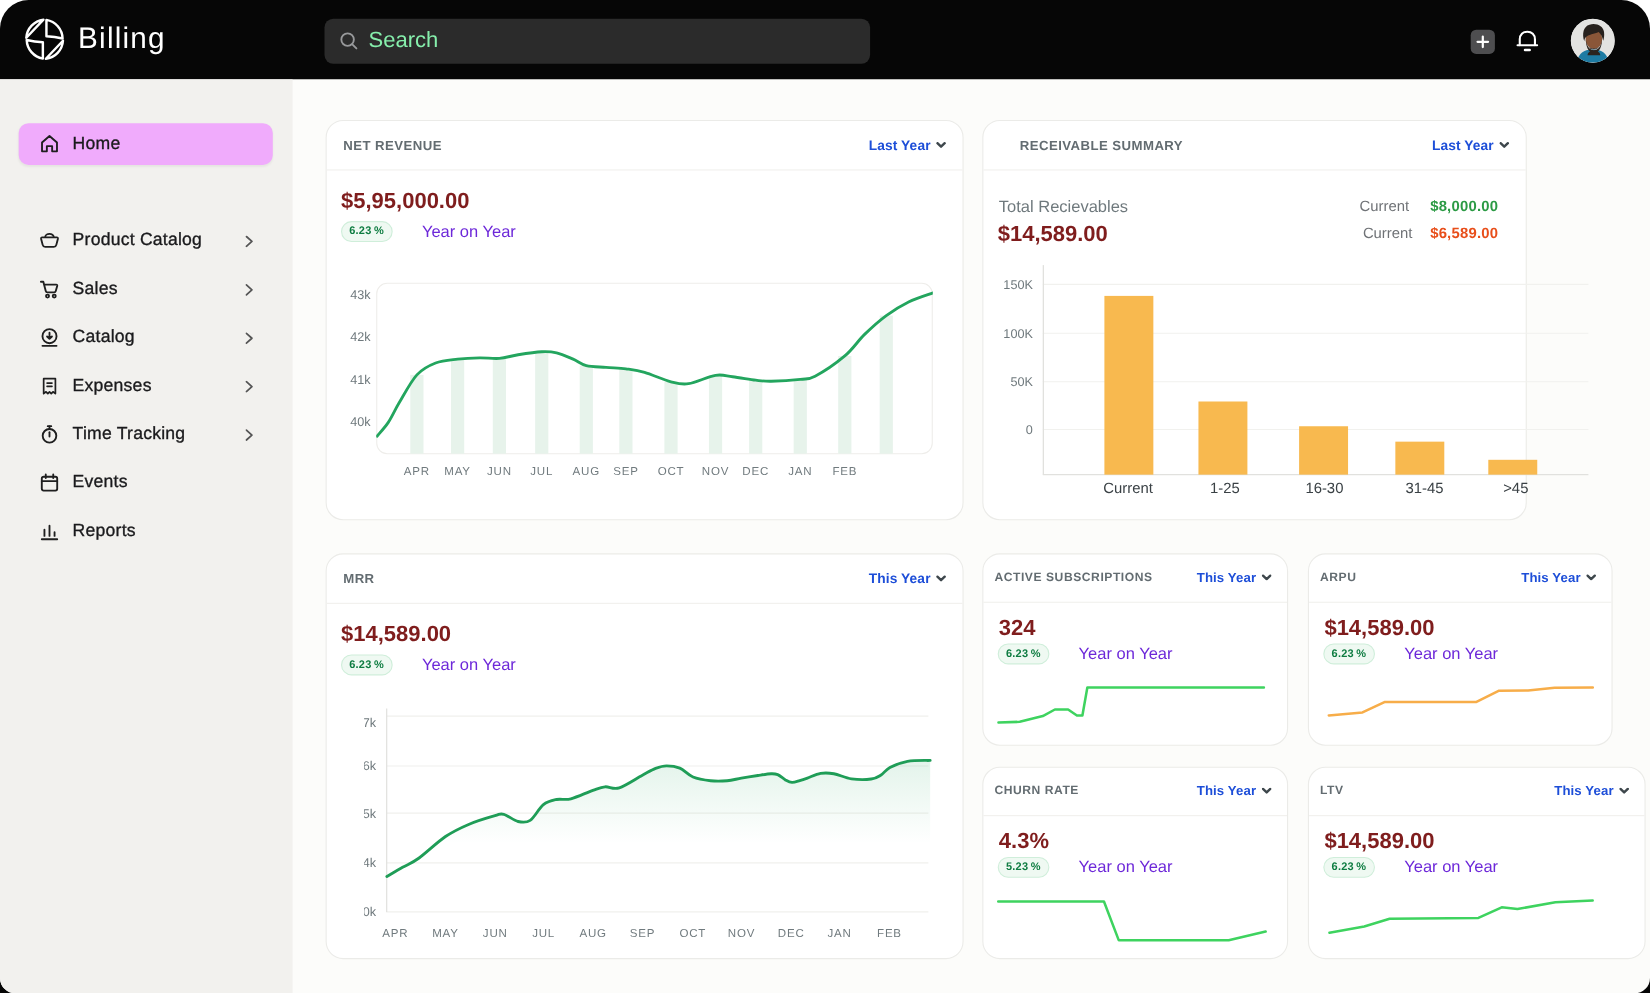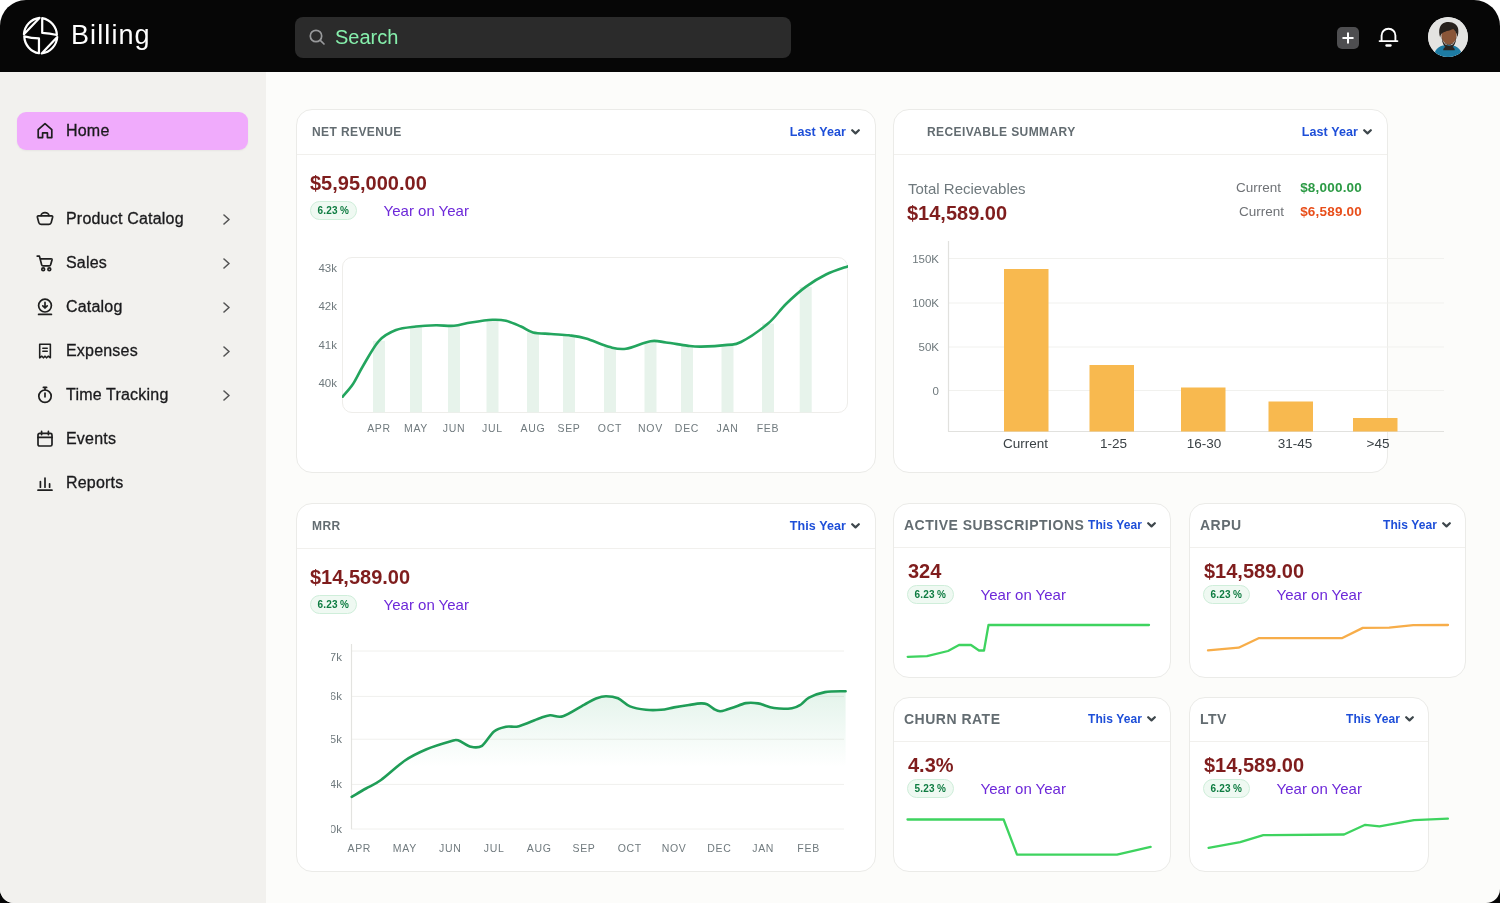--- a/index.html
+++ b/index.html
@@ -11,21 +11,21 @@
 .menu-item{position:absolute;left:17px;width:231px;height:38px;border-radius:9px;display:flex;align-items:center}
 .menu-item.active{background:#f0abfc;box-shadow:0 1px 2px rgba(0,0,0,0.05)}
 .menu-item .mi{width:20px;height:20px;margin-left:18px;flex:0 0 20px}
 .menu-item .ml{margin-left:11px;font-size:16px;color:#1a1a1c;letter-spacing:0.2px;-webkit-text-stroke:0.3px #1a1a1c}
 .menu-item .chev{position:absolute;right:18px;top:50%;margin-top:-5px}
 .card{position:absolute;background:#fff;border:1px solid #ebebe8;border-radius:16px}
 .chead{position:absolute;left:0;right:0;top:0;height:45px;border-bottom:1px solid #f1f0ed}
 .ctitle{position:absolute;top:0;line-height:44px;font-size:12px;font-weight:bold;color:#636c71;letter-spacing:0.4px}
 .csel{position:absolute;right:15px;top:0;line-height:44px;font-size:12.5px;font-weight:bold;color:#1d4ed8;letter-spacing:0.1px}
 .csel svg{display:inline-block;vertical-align:1px;margin-left:5px}
-.ctitle.sm{font-size:14px;letter-spacing:0.5px}
+.ctitle.sm{font-size:11px;letter-spacing:0.5px}
 .csel.sm{font-size:12px}
 .big{position:absolute;font-size:20px;font-weight:bold;color:#7f1d1d;letter-spacing:0px}
 .pillrow{position:absolute;display:flex;align-items:center}
 .pill{height:19px;padding:0 6.5px;border-radius:10px;background:#eff9f2;border:1px solid #cfeeda;color:#0e7c41;font-size:10px;font-weight:bold;line-height:17px;letter-spacing:0.2px}
 .yoy{margin-left:27px;font-size:15px;color:#6d28d9}
 .axlbl{font-size:11.5px;fill:#6f797d}
 .xlbl{font-size:10.5px;fill:#707a7e;letter-spacing:0.7px}
 </style>
 </head>
 <body>
@@ -328,21 +328,21 @@
         </svg></div>
     <div class="big" style="left:14px;top:56px">4.3%</div>
     <div class="pillrow" style="left:13px;top:81px">
         <span class="pill">5.23 %</span>
         <span class="yoy">Year on Year</span>
       </div>
     <svg class="abs" style="left:7px;top:115px" width="264" height="56" viewBox="0 0 264 56">
       <path d="M6.5 6.5 L102.6 6.5 L116 41.7 L216 41.7 L249.6 33.8" fill="none" stroke="#3ed35f" stroke-width="2.3" stroke-linejoin="round" stroke-linecap="round"></path>
     </svg>
   </div>
-  <div class="card" style="left:1189px;top:697px;width:240px;height:175px">
+  <div class="card" style="left:1189px;top:697px;width:307px;height:175px">
     <div class="chead" style="height:44px"></div>
     <div class="ctitle sm" style="left:10px;line-height:43px">LTV</div>
     <div class="csel sm" style="right:14px;line-height:43px">This Year<svg width="9" height="6" viewBox="0 0 9 6" fill="none" stroke="#3e474c" stroke-width="2.2" stroke-linecap="round" stroke-linejoin="round">
           <path d="M1.2 1.2 L4.5 4.4 L7.8 1.2"></path>
         </svg></div>
     <div class="big" style="left:14px;top:56px">$14,589.00</div>
     <div class="pillrow" style="left:13px;top:81px">
         <span class="pill">6.23 %</span>
         <span class="yoy">Year on Year</span>
       </div>

